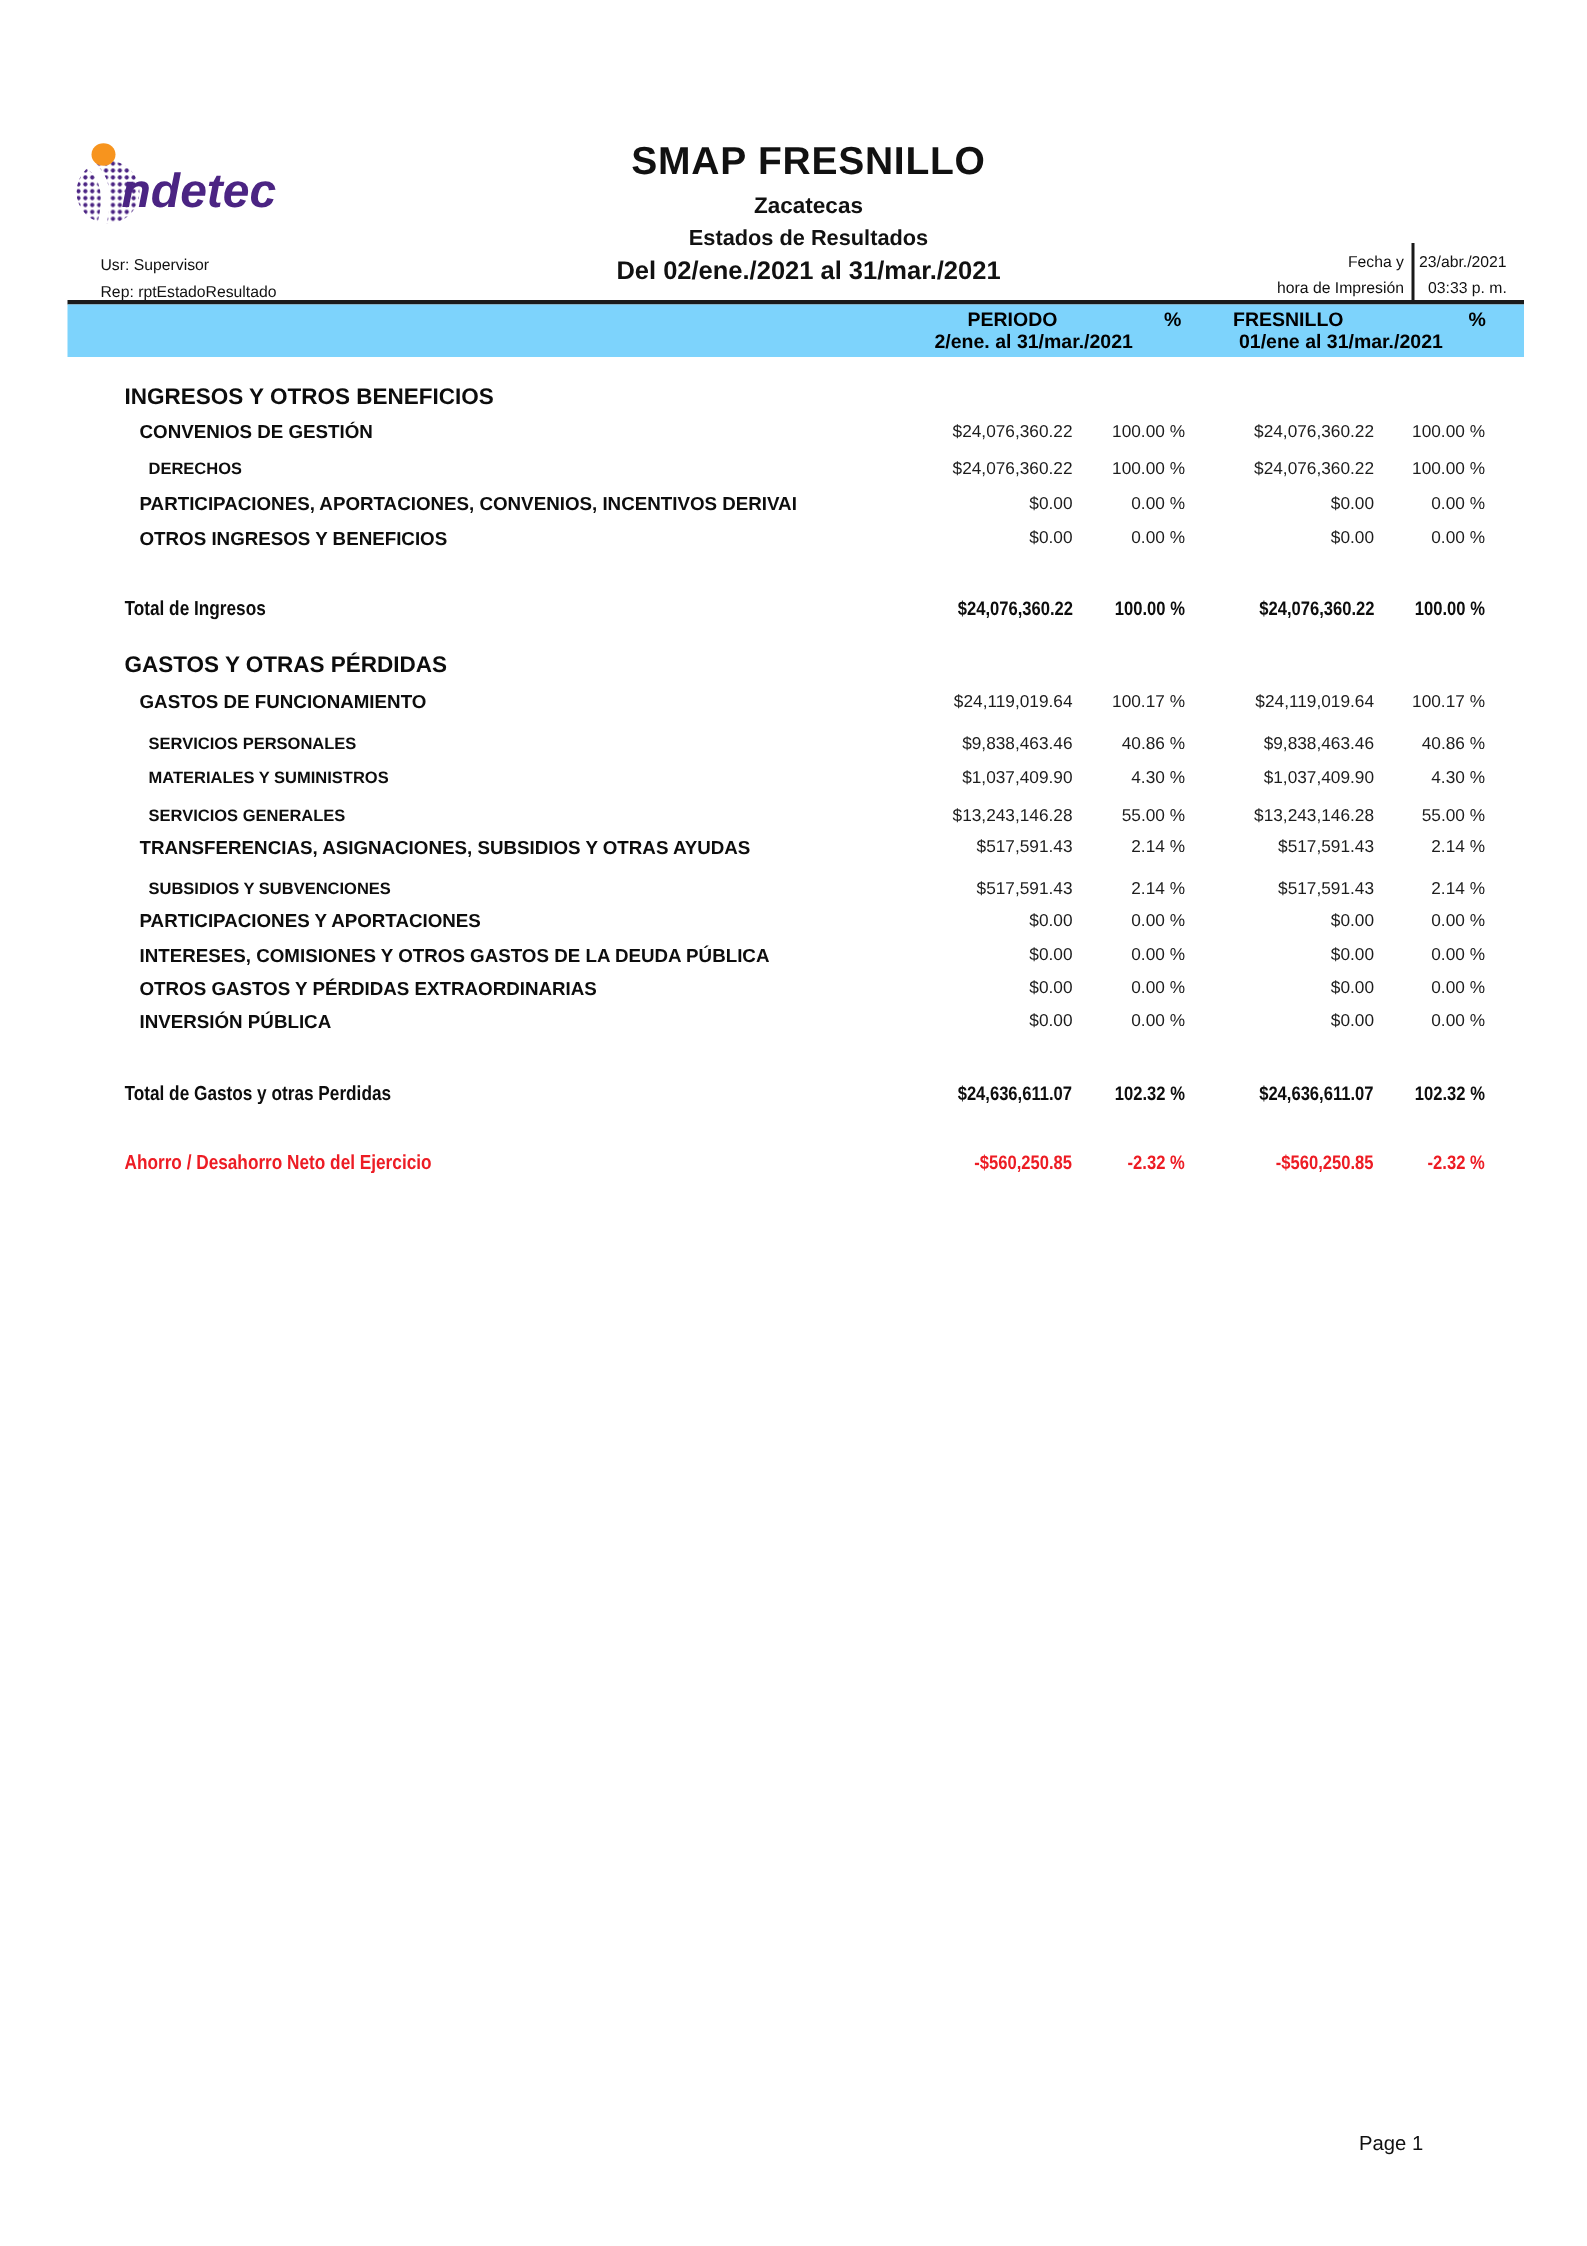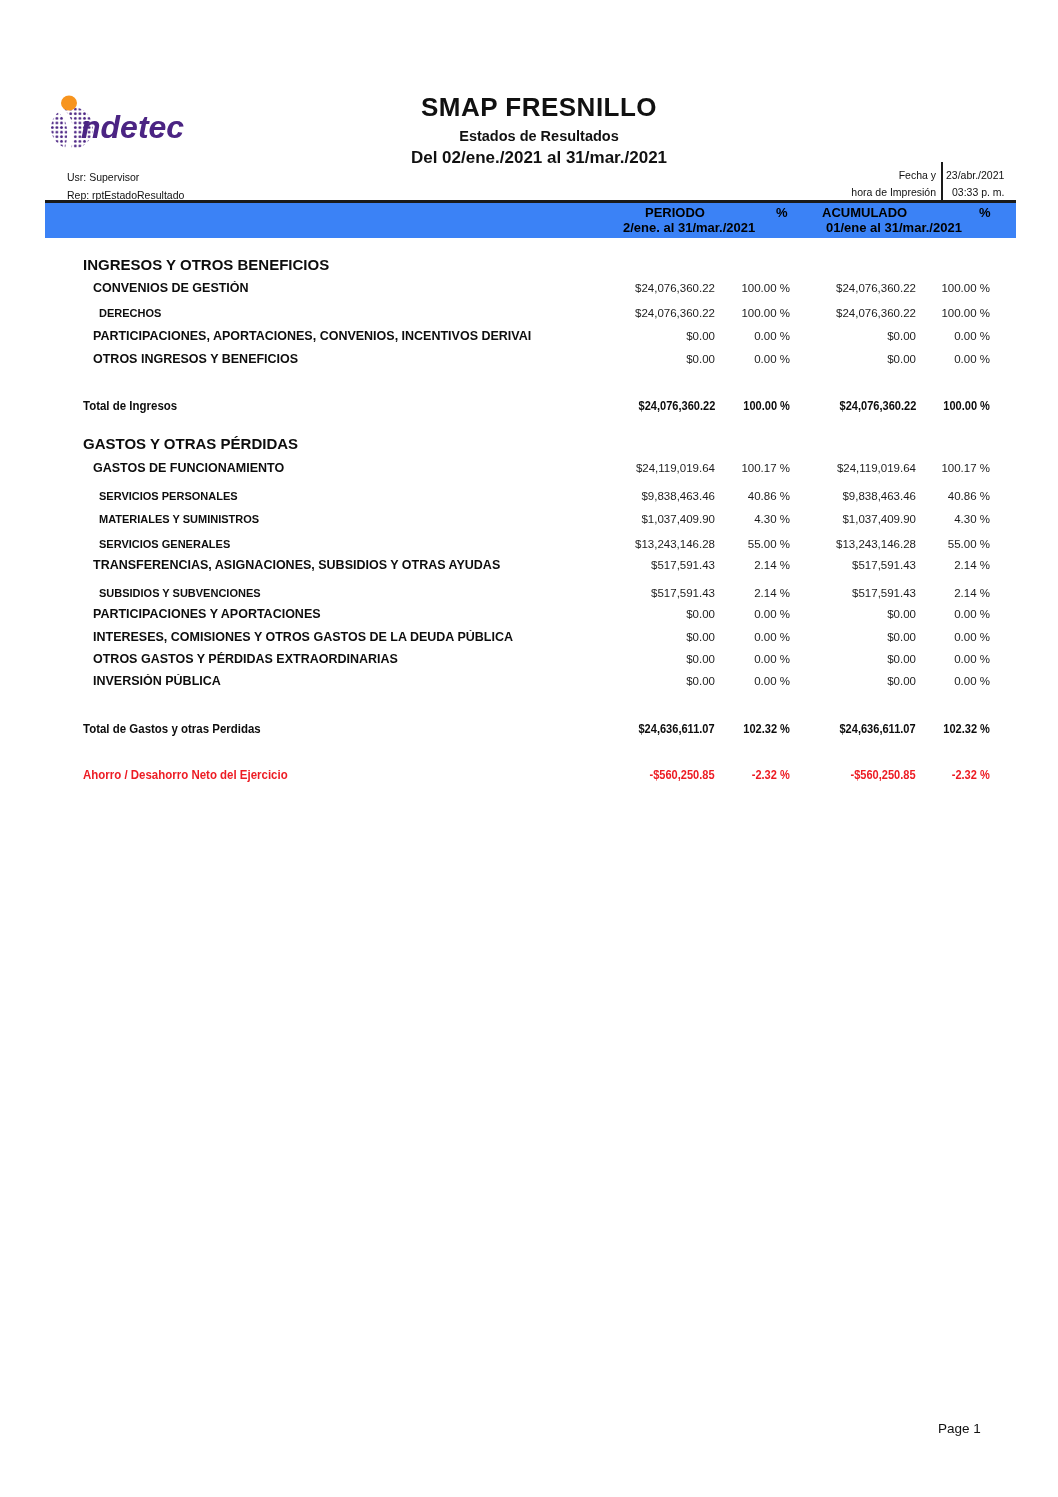--- a/index.html
+++ b/index.html
@@ -23,21 +23,21 @@
 
   
   .fecha-label { position: absolute; right: 122px; top: 169px; font-size: 10.5px; }
   .hora-label  { position: absolute; right: 122px; top: 186px; font-size: 10.5px; }
   .fecha-value { position: absolute; left: 946px; top: 169px; font-size: 10.5px; }
   .hora-value  { position: absolute; left: 952px; top: 186px; font-size: 10.5px; }
   .meta-divider { position: absolute; left: 941px; top: 162px; width: 2px; height: 40px; background: #1a1a1a; }
 
   
   .rule { position: absolute; left: 45px; top: 200px; width: 971px; height: 3px; background: #1a1a1a; }
-  .band { position: absolute; left: 45px; top: 203px; width: 971px; height: 35px; background: #3b82f6; }
+  .band { position: absolute; left: 45px; top: 203px; width: 971px; height: 35px; background: #7dd3fc; }
   .band span { position: absolute; font-weight: bold; font-size: 13px; white-space: nowrap; color: #000; }
   .bh-periodo   { left: 600px; top: 2px; }
   .bh-pct1      { left: 731px; top: 2px; }
   .bh-acum      { left: 777px; top: 2px; }
   .bh-pct2      { left: 934px; top: 2px; }
   .bh-per-range { left: 578px; top: 17px; }
   .bh-acu-range { left: 781px; top: 17px; }
 
   
   #rows { position: absolute; inset: 0; padding-left: 20px; }
@@ -45,21 +45,21 @@
   .lbl { position: absolute; top: 0; white-space: nowrap; overflow: hidden; font-weight: bold; color: #0d0d0d; }
   .row.section .lbl { left: 83px; font-size: 15px; }
   .row.l2 .lbl { left: 93px; font-size: 12.5px; max-width: 512px; }
   .row.l3 .lbl { left: 99px; font-size: 11px; top: 1px; }
   .row.total .lbl { left: 83px; font-size: 13.5px; transform: scaleX(.85); transform-origin: left center; }
   .v { position: absolute; top: 1px; text-align: right; font-size: 11.5px; white-space: nowrap; color: #1c1c1c; }
   .c1 { right: 343px; } .c2 { right: 268px; } .c3 { right: 142px; } .c4 { right: 68px; }
   .row.total .v { font-weight: bold; font-size: 13px; top: 0; color: #0d0d0d; transform: scaleX(.85); transform-origin: right center; }
   .row.neg .lbl, .row.neg .v { color: #ed1c24; }
 
-  .page-num { position: absolute; left: 938px; top: 1421px; font-size: 13.5px; }
+  .page-num { position: absolute; left: 906px; top: 1421px; font-size: 13.5px; }
 </style>
 </head>
 <body>
 
 <div class="page">
 
   <div class="logo">
     <svg width="140" height="58" viewBox="0 0 140 58">
       <defs>
         <pattern id="dots" width="4.6" height="4.6" patternUnits="userSpaceOnUse">
@@ -68,38 +68,39 @@
       </defs>
       <circle cx="22" cy="35" r="21" fill="url(#dots)"></circle>
       <path d="M 10 17 Q 25 28 18 56" stroke="#ffffff" stroke-width="6" fill="none"></path>
       <ellipse cx="19" cy="10" rx="8" ry="7.5" fill="#F7941E"></ellipse>
       <text x="31" y="45" font-family="Liberation Sans, sans-serif" font-size="32" font-weight="bold" font-style="italic" fill="#4B2483">ndetec</text>
     </svg>
   </div>
 
   <div class="title-block">
     <div class="title-main">SMAP FRESNILLO</div>
+    <div class="title-sub">Zacatecas</div>
     <div class="title-report">Estados de Resultados</div>
     <div class="title-period">Del 02/ene./2021 al 31/mar./2021</div>
   </div>
 
   <div class="meta-usr">Usr: Supervisor</div>
   <div class="meta-rep">Rep: rptEstadoResultado</div>
 
   <div class="fecha-label">Fecha y</div>
   <div class="hora-label">hora de Impresión</div>
   <div class="fecha-value">23/abr./2021</div>
   <div class="hora-value">03:33 p. m.</div>
   <div class="meta-divider"></div>
 
   <div class="rule"></div>
   <div class="band">
     <span class="bh-periodo">PERIODO</span>
     <span class="bh-pct1">%</span>
-    <span class="bh-acum">ACUMULADO</span>
+    <span class="bh-acum">FRESNILLO</span>
     <span class="bh-pct2">%</span>
     <span class="bh-per-range">2/ene. al 31/mar./2021</span>
     <span class="bh-acu-range">01/ene al 31/mar./2021</span>
   </div>
 
   <div id="rows">
       <div class="row section" style="top: 256px;">
       <span class="lbl">INGRESOS Y OTROS BENEFICIOS</span>
       <span class="v c1"></span>
       <span class="v c2"></span>

